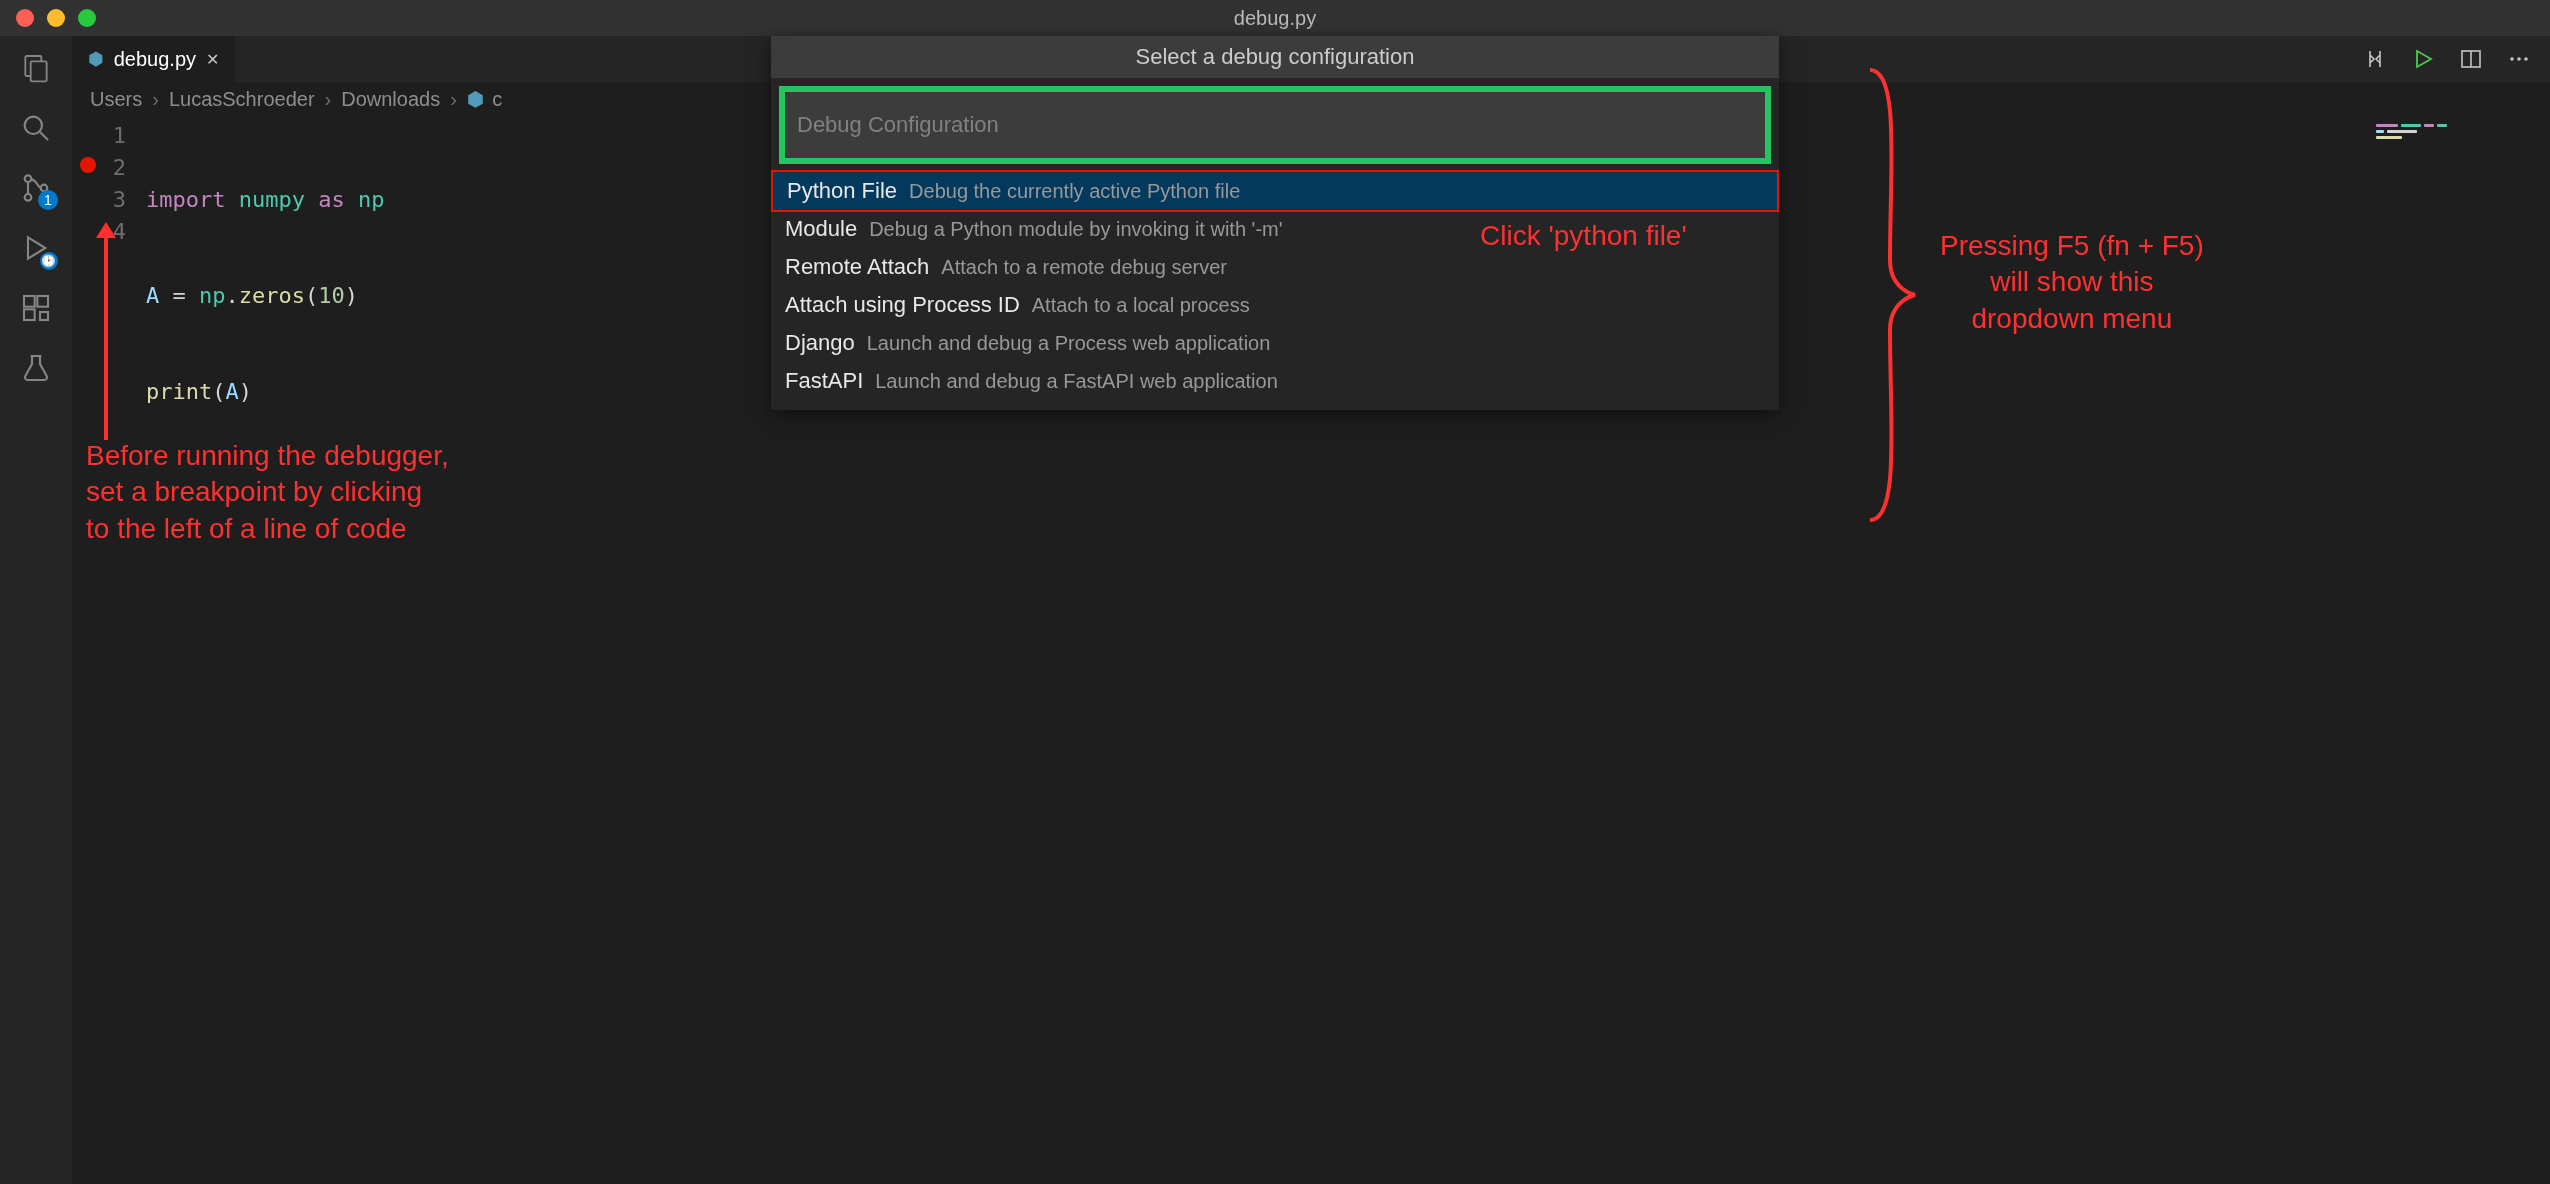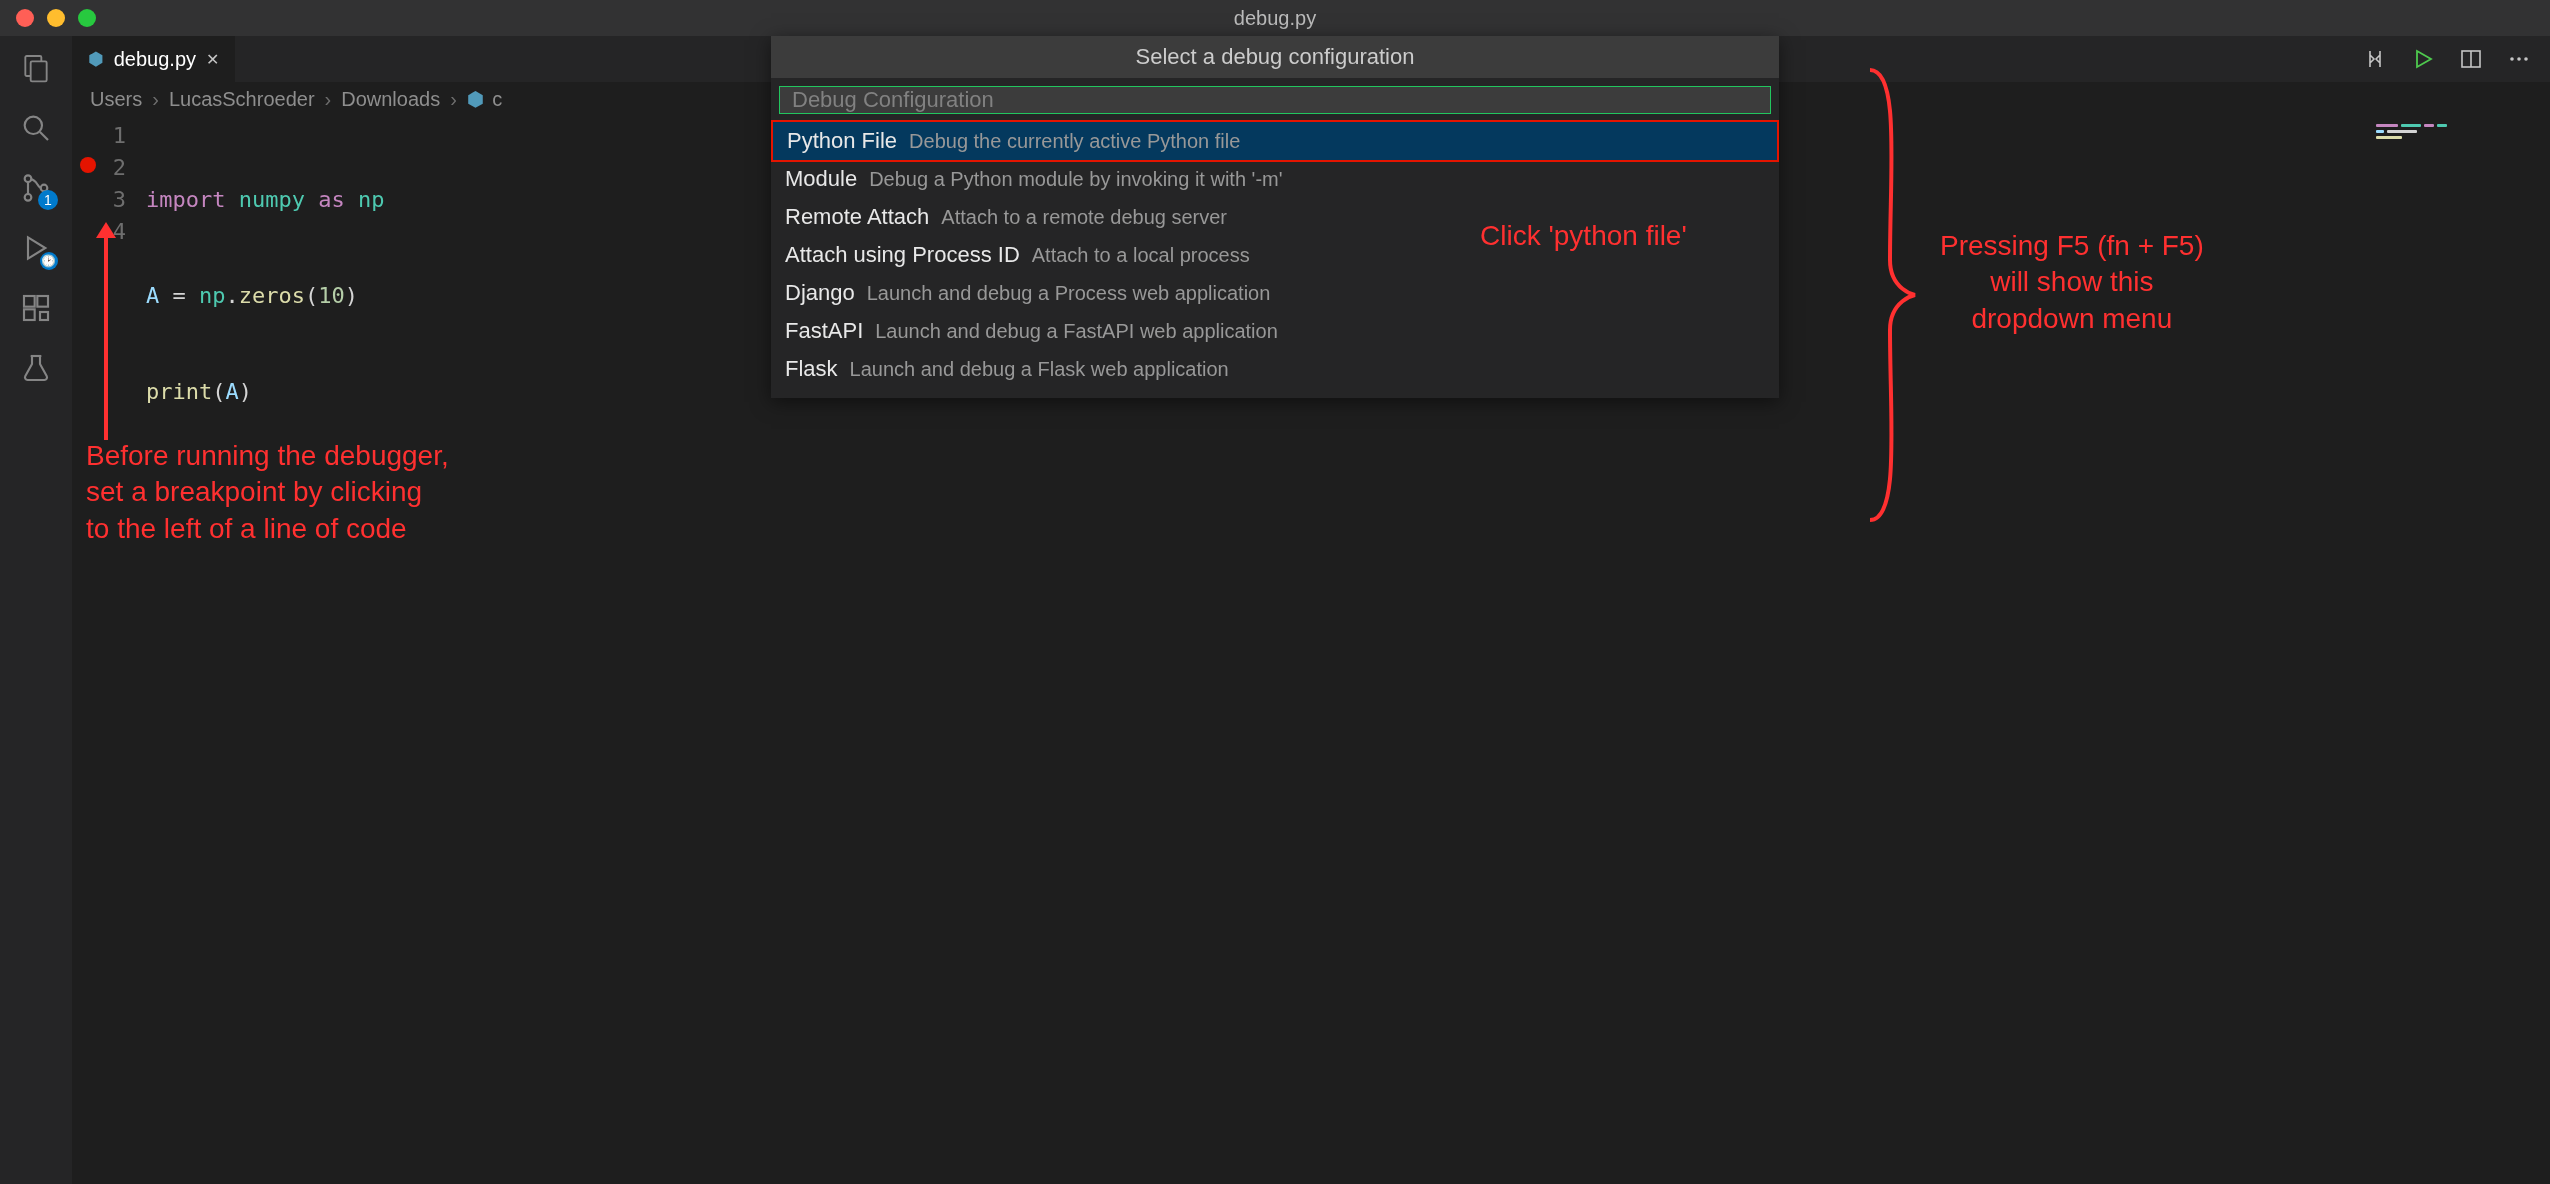--- a/index.html
+++ b/index.html
@@ -206,23 +206,23 @@
   }
   .palette .palette-title {
     text-align: center;
     padding: 8px 0;
     color: #cccccc;
     font-size: 22px;
     background: #3c3c3c;
   }
   .palette .palette-input {
     margin: 8px;
-    padding: 0 12px;
+    padding: 20px 12px;
     background: #3c3c3c;
-    border: 1px solid #22c55e;
+    border: 6px solid #22c55e;
     color: #818181;
     font-size: 22px;
   }
   .palette-list { padding-bottom: 10px; }
   .palette-item {
     padding: 6px 14px;
     display: flex;
     align-items: baseline;
     gap: 12px;
     font-size: 22px;
@@ -442,24 +442,20 @@
         <span class="pi-title">Attach using Process ID</span>
         <span class="pi-desc">Attach to a local process</span>
       </div>
       <div class="palette-item">
         <span class="pi-title">Django</span>
         <span class="pi-desc">Launch and debug a Process web application</span>
       </div>
       <div class="palette-item">
         <span class="pi-title">FastAPI</span>
         <span class="pi-desc">Launch and debug a FastAPI web application</span>
-      </div>
-      <div class="palette-item">
-        <span class="pi-title">Flask</span>
-        <span class="pi-desc">Launch and debug a Flask web application</span>
       </div>
     </div>
 </div>
 
 <div class="arrow-up"></div>
 <div class="anno left-note" style="white-space:pre-line;">Before running the debugger,
 set a breakpoint by clicking
 to the left of a line of code</div>
 <div class="anno mid-note">Click 'python file'</div>
 <div class="anno right-note" style="white-space:pre-line;text-align:center;">Pressing F5 (fn + F5)

